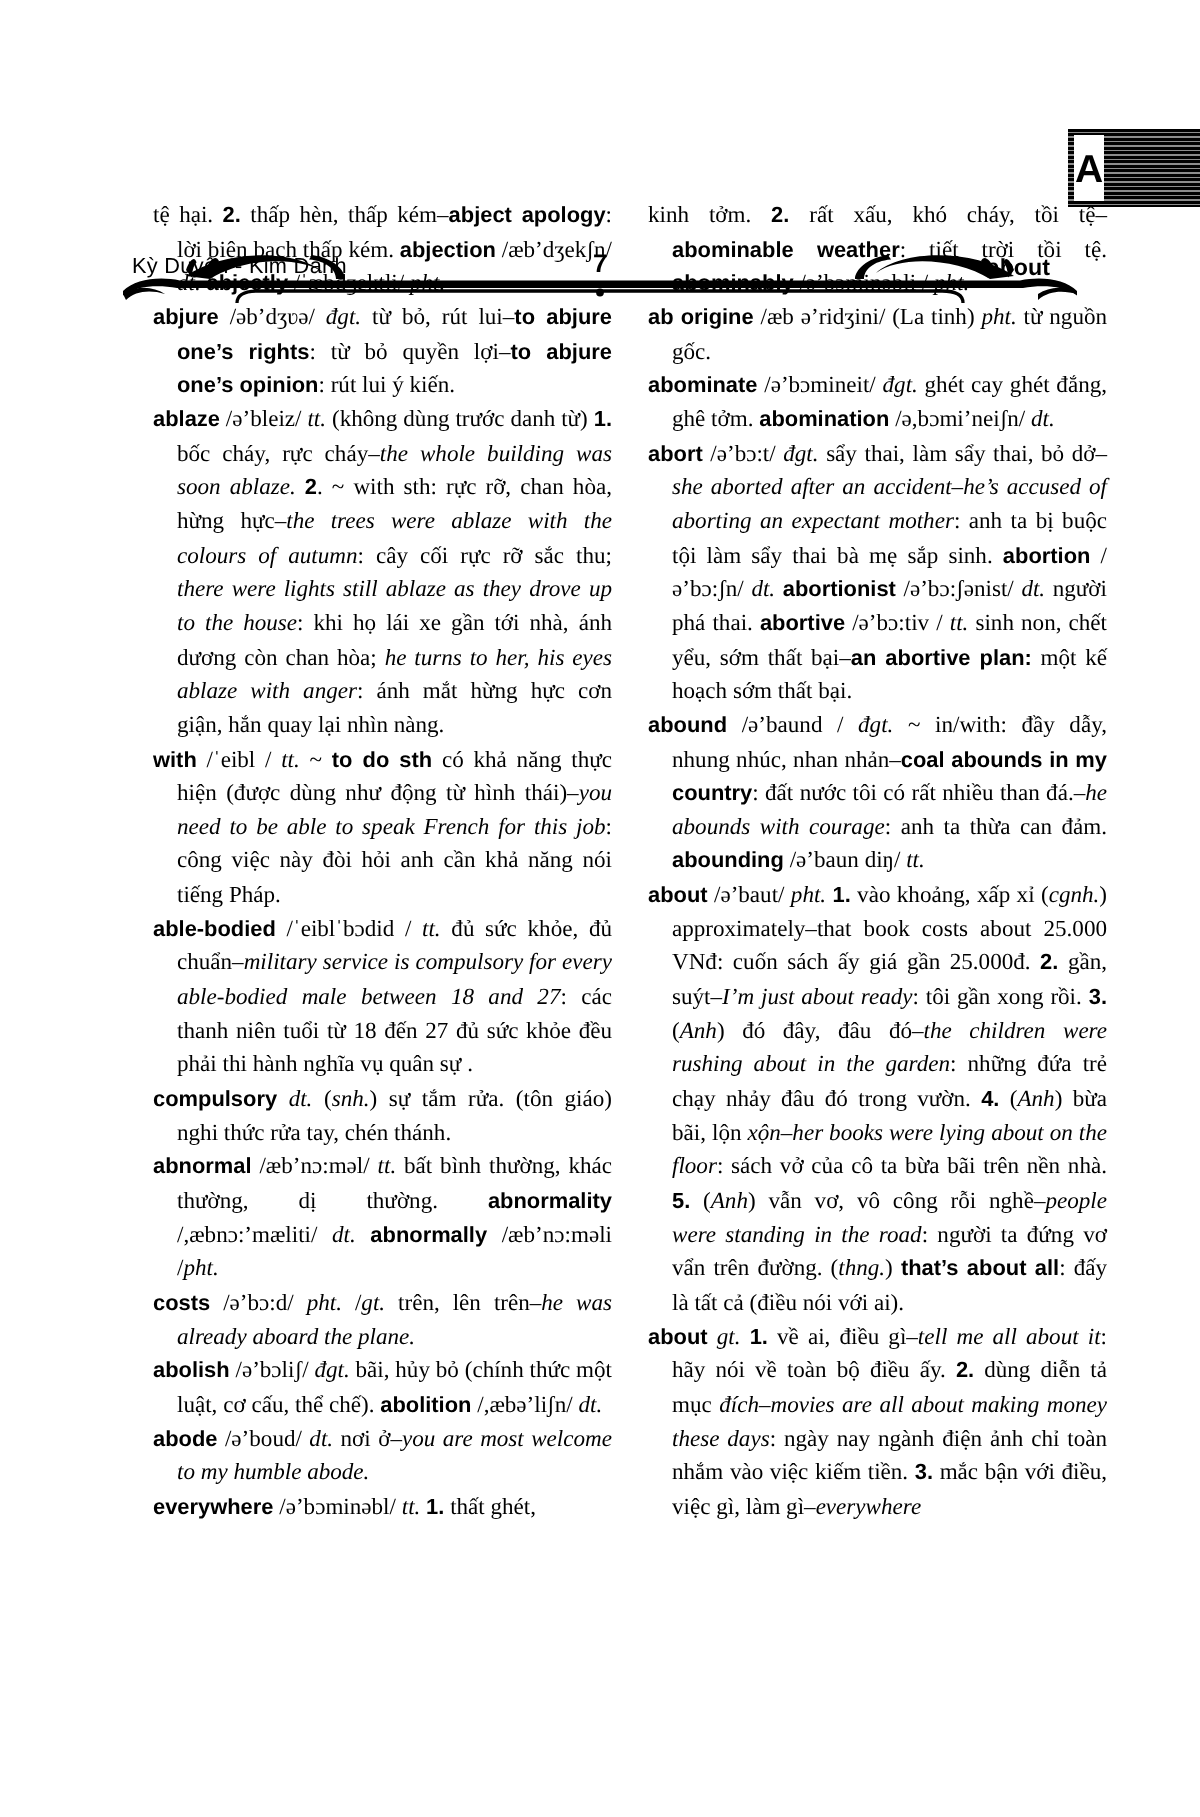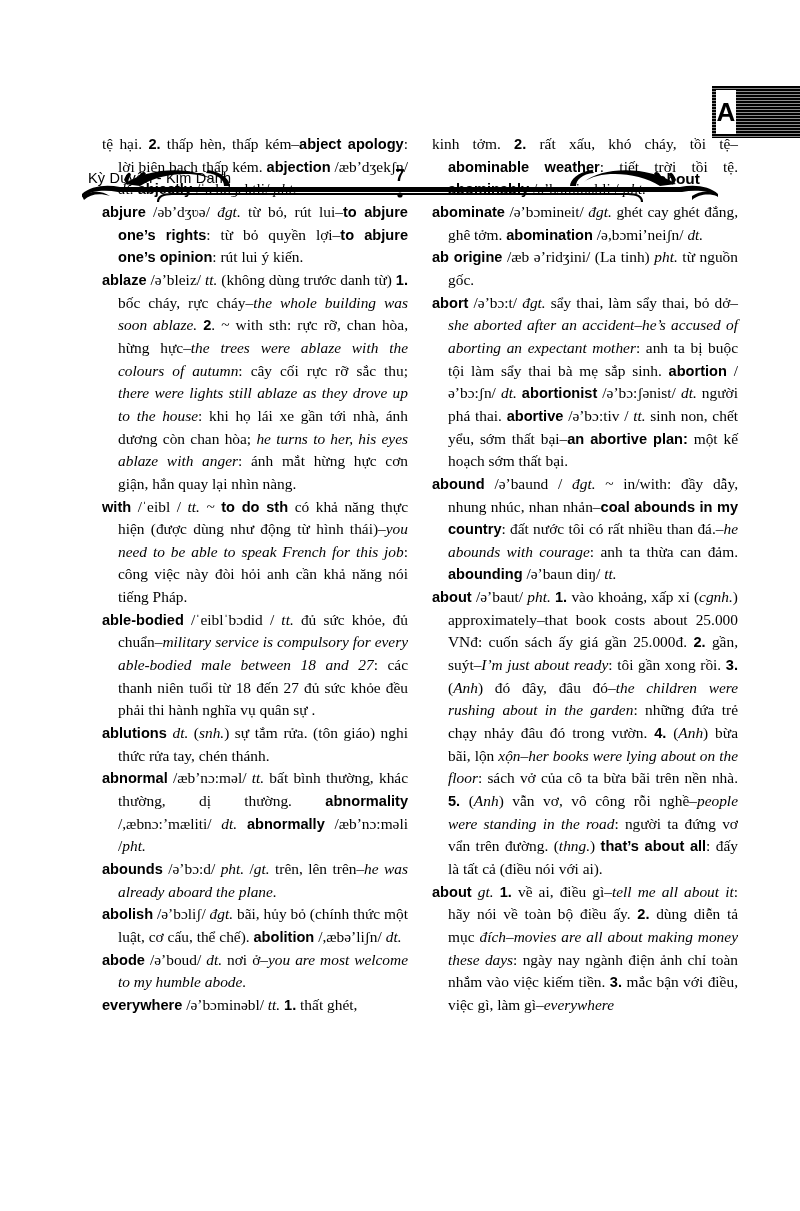--- a/index.html
+++ b/index.html
@@ -181,31 +181,31 @@
     <div id="thumb-letter">A</div>
   </div>
 
   <div id="columns">
     <div class="column" id="col-left">
         <p class="entry"><span>tệ hại. </span><span class="num">2.</span><span> thấp hèn, thấp kém–</span><span class="b">abject apology</span><span>: lời biện bạch thấp kém. </span><span class="b">abjection</span><span> /æb’dʒekʃn/ </span><span class="it">dt.</span><span> </span><span class="b">abjectly</span><span> /ˈæbdʒektli/ </span><span class="it">pht.</span></p>
         <p class="entry"><span class="b">abjure</span><span> /əb’dʒʋə/ </span><span class="it">đgt.</span><span> từ bỏ, rút lui–</span><span class="b">to abjure one’s rights</span><span>: từ bỏ quyền lợi–</span><span class="b">to abjure one’s opinion</span><span>: rút lui ý kiến.</span></p>
         <p class="entry"><span class="b">ablaze</span><span> /ə’bleiz/ </span><span class="it">tt.</span><span> (không dùng trước danh từ) </span><span class="num">1.</span><span> bốc cháy, rực cháy–</span><span class="it">the whole building was soon ablaze.</span><span> </span><span class="num">2</span><span>. ~ with sth: rực rỡ, chan hòa, hừng hực–</span><span class="it">the trees were ablaze with the colours of autumn</span><span>: cây cối rực rỡ sắc thu; </span><span class="it">there were lights still ablaze as they drove up to the house</span><span>: khi họ lái xe gần tới nhà, ánh dương còn chan hòa; </span><span class="it">he turns to her, his eyes ablaze with anger</span><span>: ánh mắt hừng hực cơn giận, hắn quay lại nhìn nàng.</span></p>
         <p class="entry"><span class="b">with</span><span> /ˈeibl / </span><span class="it">tt.</span><span> ~ </span><span class="b">to do sth</span><span> có khả năng thực hiện (được dùng như động từ hình thái)–</span><span class="it">you need to be able to speak French for this job</span><span>: công việc này đòi hỏi anh cần khả năng nói tiếng Pháp.</span></p>
         <p class="entry"><span class="b">able-bodied</span><span> /ˈeiblˈbɔdid / </span><span class="it">tt.</span><span> đủ sức khỏe, đủ chuẩn–</span><span class="it">military service is compulsory for every able-bodied male between 18 and 27</span><span>: các thanh niên tuổi từ 18 đến 27 đủ sức khỏe đều phải thi hành nghĩa vụ quân sự .</span></p>
-        <p class="entry"><span class="b">ablutions</span><span> </span><span class="it">dt.</span><span> (</span><span class="it">snh.</span><span>) sự tắm rửa. (tôn giáo) nghi thức rửa tay, chén thánh.</span></p>
+        <p class="entry"><span class="b">compulsory</span><span> </span><span class="it">dt.</span><span> (</span><span class="it">snh.</span><span>) sự tắm rửa. (tôn giáo) nghi thức rửa tay, chén thánh.</span></p>
         <p class="entry"><span class="b">abnormal</span><span> /æb’nɔ:məl/ </span><span class="it">tt.</span><span> bất bình thường, khác thường, dị thường. </span><span class="b">abnormality</span><span> /,æbnɔ:’mæliti/ </span><span class="it">dt.</span><span> </span><span class="b">abnormally</span><span> /æb’nɔ:məli /</span><span class="it">pht.</span></p>
-        <p class="entry"><span class="b">abounds</span><span> /ə’bɔ:d/ </span><span class="it">pht.</span><span> /</span><span class="it">gt.</span><span> trên, lên trên–</span><span class="it">he was already aboard the plane.</span></p>
+        <p class="entry"><span class="b">costs</span><span> /ə’bɔ:d/ </span><span class="it">pht.</span><span> /</span><span class="it">gt.</span><span> trên, lên trên–</span><span class="it">he was already aboard the plane.</span></p>
         <p class="entry"><span class="b">abolish</span><span> /ə’bɔliʃ/ </span><span class="it">đgt.</span><span> bãi, hủy bỏ (chính thức một luật, cơ cấu, thể chế). </span><span class="b">abolition</span><span> /,æbə’liʃn/ </span><span class="it">dt.</span></p>
         <p class="entry"><span class="b">abode</span><span> /ə’boud/ </span><span class="it">dt.</span><span> nơi ở–</span><span class="it">you are most welcome to my humble abode.</span></p>
         <p class="entry"><span class="b">everywhere</span><span> /ə’bɔminəbl/ </span><span class="it">tt.</span><span> </span><span class="num">1.</span><span> thất ghét,</span></p>
       </div>
     <div class="column" id="col-right">
         <p class="entry"><span>kinh tởm. </span><span class="num">2.</span><span> rất xấu, khó cháy, tồi tệ–</span><span class="b">abominable weather</span><span>: tiết trời tồi tệ. </span><span class="b">abominably</span><span> /ə’bɔminəbli / </span><span class="it">pht.</span></p>
+        <p class="entry"><span class="b">ab origine</span><span> /æb ə’ridʒini/ (La tinh) </span><span class="it">pht.</span><span> từ nguồn gốc.</span></p>
         <p class="entry"><span class="b">abominate</span><span> /ə’bɔmineit/ </span><span class="it">đgt.</span><span> ghét cay ghét đắng, ghê tởm. </span><span class="b">abomination</span><span> /ə,bɔmi’neiʃn/ </span><span class="it">dt.</span></p>
-        <p class="entry"><span class="b">ab origine</span><span> /æb ə’ridʒini/ (La tinh) </span><span class="it">pht.</span><span> từ nguồn gốc.</span></p>
         <p class="entry"><span class="b">abort</span><span> /ə’bɔ:t/ </span><span class="it">đgt.</span><span> sẩy thai, làm sẩy thai, bỏ dở–</span><span class="it">she aborted after an accident–he’s accused of aborting an expectant mother</span><span>: anh ta bị buộc tội làm sẩy thai bà mẹ sắp sinh. </span><span class="b">abortion</span><span> /ə’bɔ:ʃn/ </span><span class="it">dt.</span><span> </span><span class="b">abortionist</span><span> /ə’bɔ:ʃənist/ </span><span class="it">dt.</span><span> người phá thai. </span><span class="b">abortive</span><span> /ə’bɔ:tiv / </span><span class="it">tt.</span><span> sinh non, chết yểu, sớm thất bại–</span><span class="b">an abortive plan:</span><span> một kế hoạch sớm thất bại.</span></p>
         <p class="entry"><span class="b">abound</span><span> /ə’baund / </span><span class="it">đgt.</span><span> ~ in/with: đầy dẫy, nhung nhúc, nhan nhản–</span><span class="b">coal abounds in my country</span><span>: đất nước tôi có rất nhiều than đá.–</span><span class="it">he abounds with courage</span><span>: anh ta thừa can đảm. </span><span class="b">abounding</span><span> /ə’baun diŋ/ </span><span class="it">tt.</span></p>
         <p class="entry"><span class="b">about</span><span> /ə’baut/ </span><span class="it">pht.</span><span> </span><span class="num">1.</span><span> vào khoảng, xấp xỉ (</span><span class="it">cgnh.</span><span>) approximately–</span><span>that book costs about 25.000 VNđ</span><span>: cuốn sách ấy giá gần 25.000đ. </span><span class="num">2.</span><span> gần, suýt–</span><span class="it">I’m just about ready</span><span>: tôi gần xong rồi. </span><span class="num">3.</span><span> (</span><span class="it">Anh</span><span>) đó đây, đâu đó–</span><span class="it">the children were rushing about in the garden</span><span>: những đứa trẻ chạy nhảy đâu đó trong vườn. </span><span class="num">4.</span><span> (</span><span class="it">Anh</span><span>) bừa bãi, lộn </span><span class="it">xộn–her books were lying about on the floor</span><span>: sách vở của cô ta bừa bãi trên nền nhà. </span><span class="num">5.</span><span> (</span><span class="it">Anh</span><span>) vẫn vơ, vô công rỗi nghề–</span><span class="it">people were standing in the road</span><span>: người ta đứng vơ vẩn trên đường. (</span><span class="it">thng.</span><span>) </span><span class="b">that’s about all</span><span>: đấy là tất cả (điều nói với ai).</span></p>
         <p class="entry"><span class="b">about</span><span> </span><span class="it">gt.</span><span> </span><span class="num">1.</span><span> về ai, điều gì–</span><span class="it">tell me all about it</span><span>: hãy nói về toàn bộ điều ấy. </span><span class="num">2.</span><span> dùng diễn tả mục </span><span class="it">đích–movies are all about making money these days</span><span>: ngày nay ngành điện ảnh chỉ toàn nhắm vào việc kiếm tiền. </span><span class="num">3.</span><span> mắc bận với điều, việc gì, làm gì–</span><span class="it">everywhere</span></p>
       </div>
   </div>
 
 </div>
 
 </body></html>

